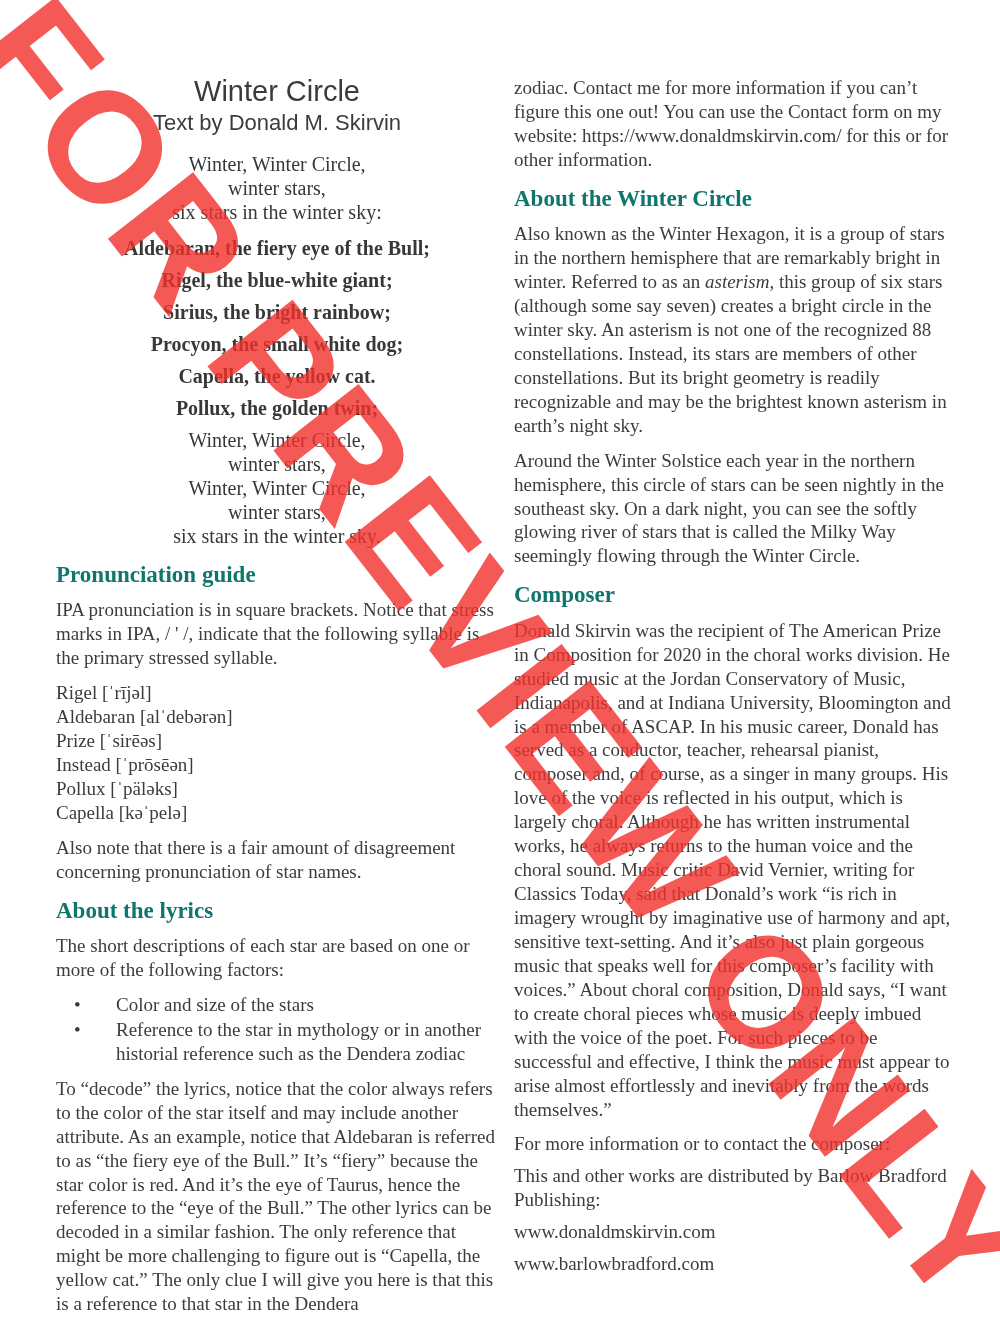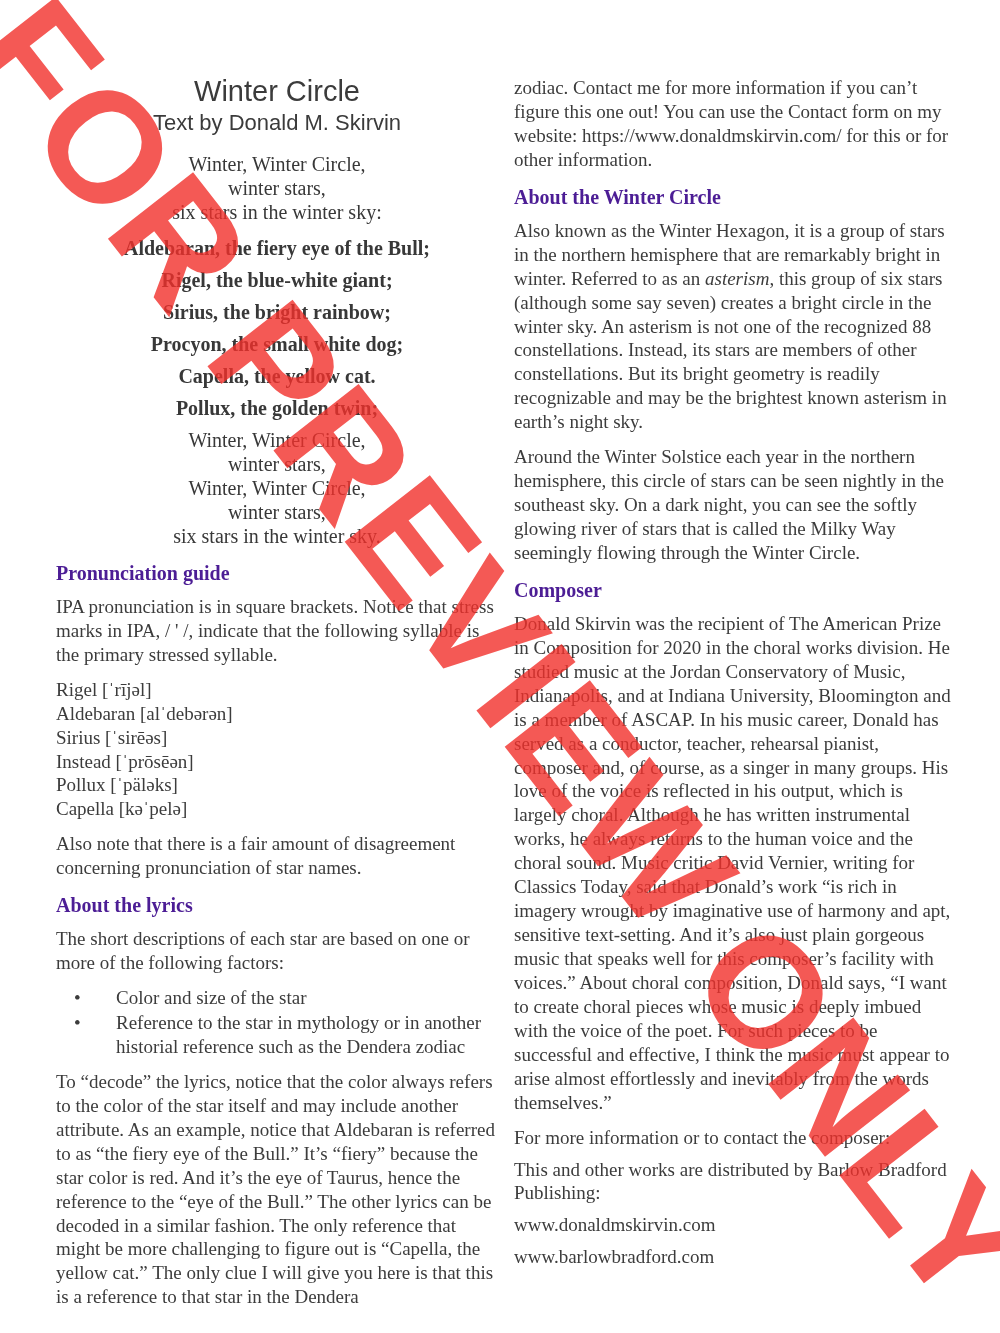--- a/index.html
+++ b/index.html
@@ -29,21 +29,21 @@
     font-family: "Liberation Sans", "DejaVu Sans", sans-serif;
     font-size: 22px; color: #3b3b3b;
     text-align: center; margin: 0 0 16px 0;
   }
   .lyrics { text-align: center; font-size: 20px; line-height: 1.2; color: #383838; }
   .stanza { margin: 0 0 12px 0; }
   .stanza-stars { margin: 0 0 4px 0; }
   .stanza-stars .lyric-line { margin-bottom: 8px; font-weight: bold; }
 
   h2.sect {
-    font-size: 20px; font-weight: 700; color: #4c1d95;
+    font-size: 23px; font-weight: 700; color: #0f766e;
     margin: 14px 0 10px 0; line-height: 1.15;
   }
   .body-text { font-size: 19px; line-height: 1.26; color: #3c3c3c; }
   .body-text p { margin: 0 0 11px 0; }
   .ipa-list { margin: 0 0 11px 0; }
   .bullet-list { margin: 2px 0 11px 0; }
   .bullet-item {
     position: relative; padding-left: 60px; margin: 0 0 1px 0;
   }
   .bullet-item::before {
@@ -96,33 +96,33 @@
           <div class="lyric-line">six stars in the winter sky.</div>
         </div>
     </div>
 
     <h2 class="sect">Pronunciation guide</h2>
     <div class="body-text">
       <p>IPA pronunciation is in square brackets. Notice that stress marks in IPA, / ' /, indicate that the following syllable is the primary stressed syllable.</p>
       <div class="ipa-list">
           <div class="ipa-entry">Rigel [ˈrījəl]</div>
           <div class="ipa-entry">Aldebaran [alˈdebərən]</div>
-          <div class="ipa-entry">Sirius [ˈsirēəs]</div>
+          <div class="ipa-entry">Prize [ˈsirēəs]</div>
           <div class="ipa-entry">Instead [ˈprōsēən]</div>
           <div class="ipa-entry">Pollux [ˈpäləks]</div>
           <div class="ipa-entry">Capella [kəˈpelə]</div>
         </div>
       <p>Also note that there is a fair amount of disagreement concerning pronunciation of star names.</p>
     </div>
 
     <h2 class="sect">About the lyrics</h2>
     <div class="body-text">
       <p>The short descriptions of each star are based on one or more of the following factors:</p>
       <div class="bullet-list">
-          <div class="bullet-item">Color and size of the star</div>
+          <div class="bullet-item">Color and size of the stars</div>
           <div class="bullet-item">Reference to the star in mythology or in another historial reference such as the Dendera zodiac</div>
         </div>
       <p>To “decode” the lyrics, notice that the color always refers to the color of the star itself and may include another attribute. As an example, notice that Aldebaran is referred to as “the fiery eye of the Bull.” It’s “fiery” because the star color is red. And it’s the eye of Taurus, hence the reference to the “eye of the Bull.” The other lyrics can be decoded in a similar fashion. The only reference that might be more challenging to figure out is “Capella, the yellow cat.” The only clue I will give you here is that this is a reference to that star in the Dendera</p>
     </div>
   </div>
 
   <div class="col body-text">
     <p>zodiac. Contact me for more information if you can’t figure this one out! You can use the Contact form on my website: https://www.donaldmskirvin.com/ for this or for other information.</p>
 
     <h2 class="sect">About the Winter Circle</h2>

